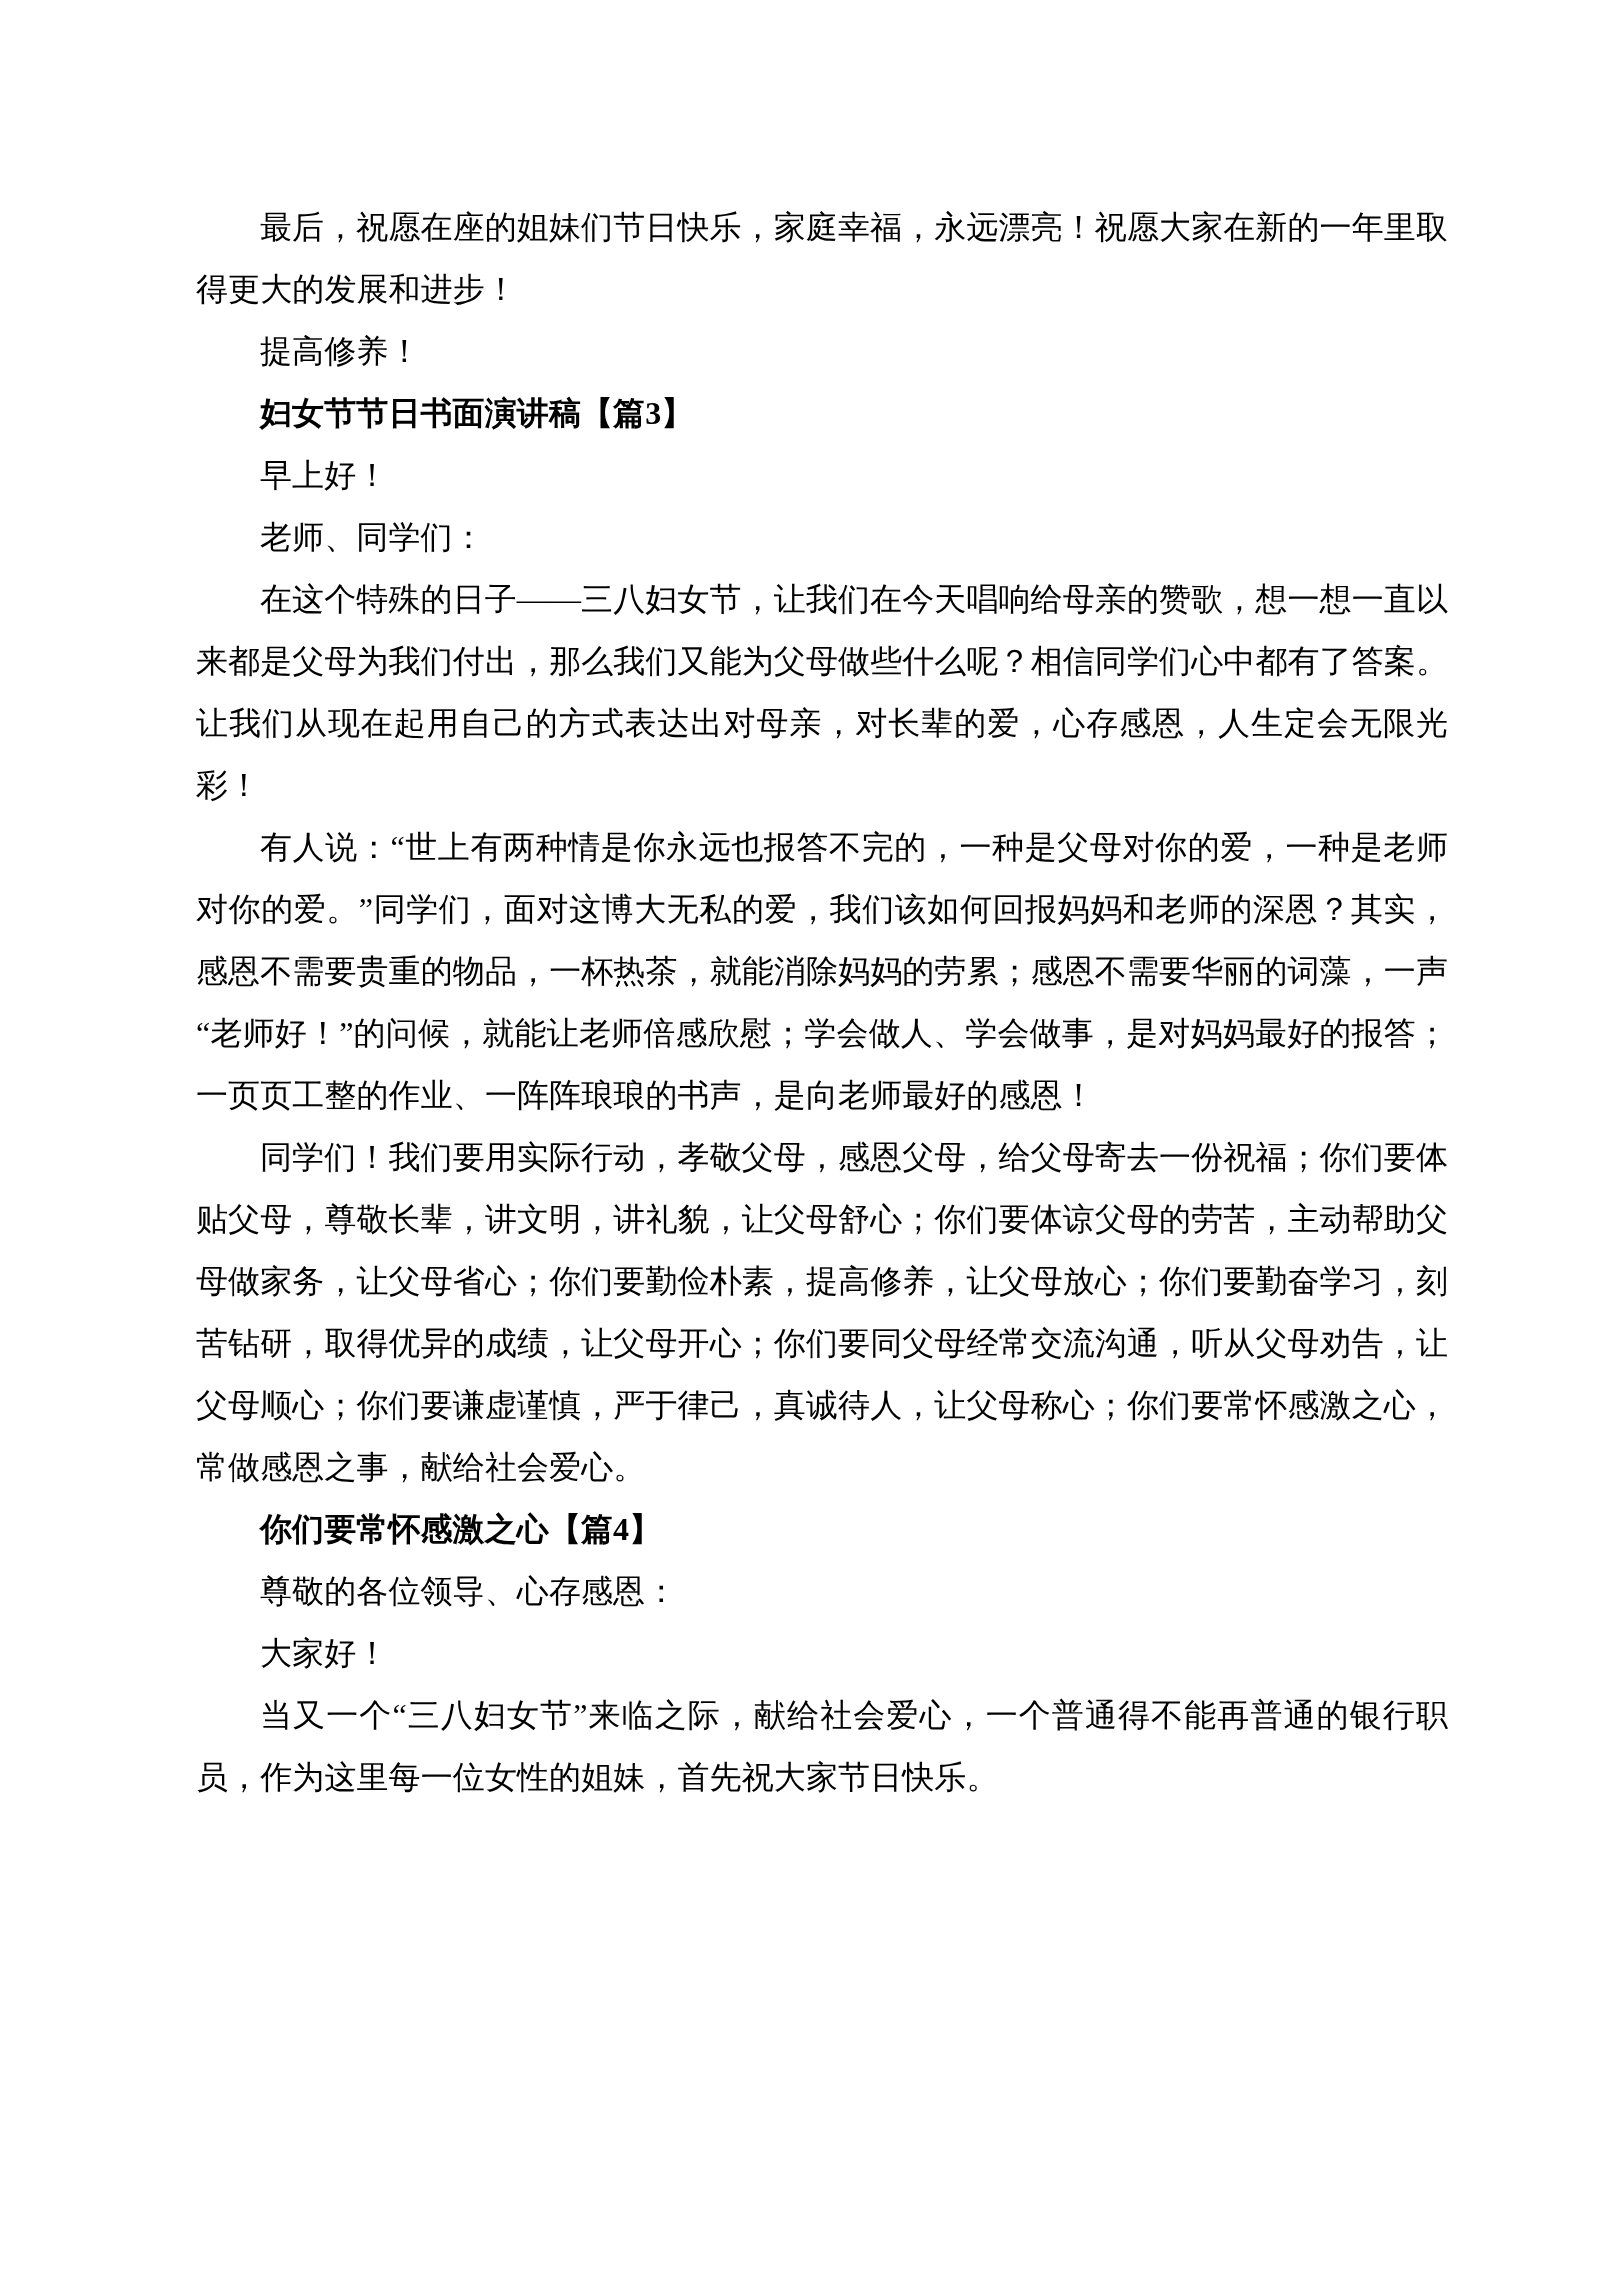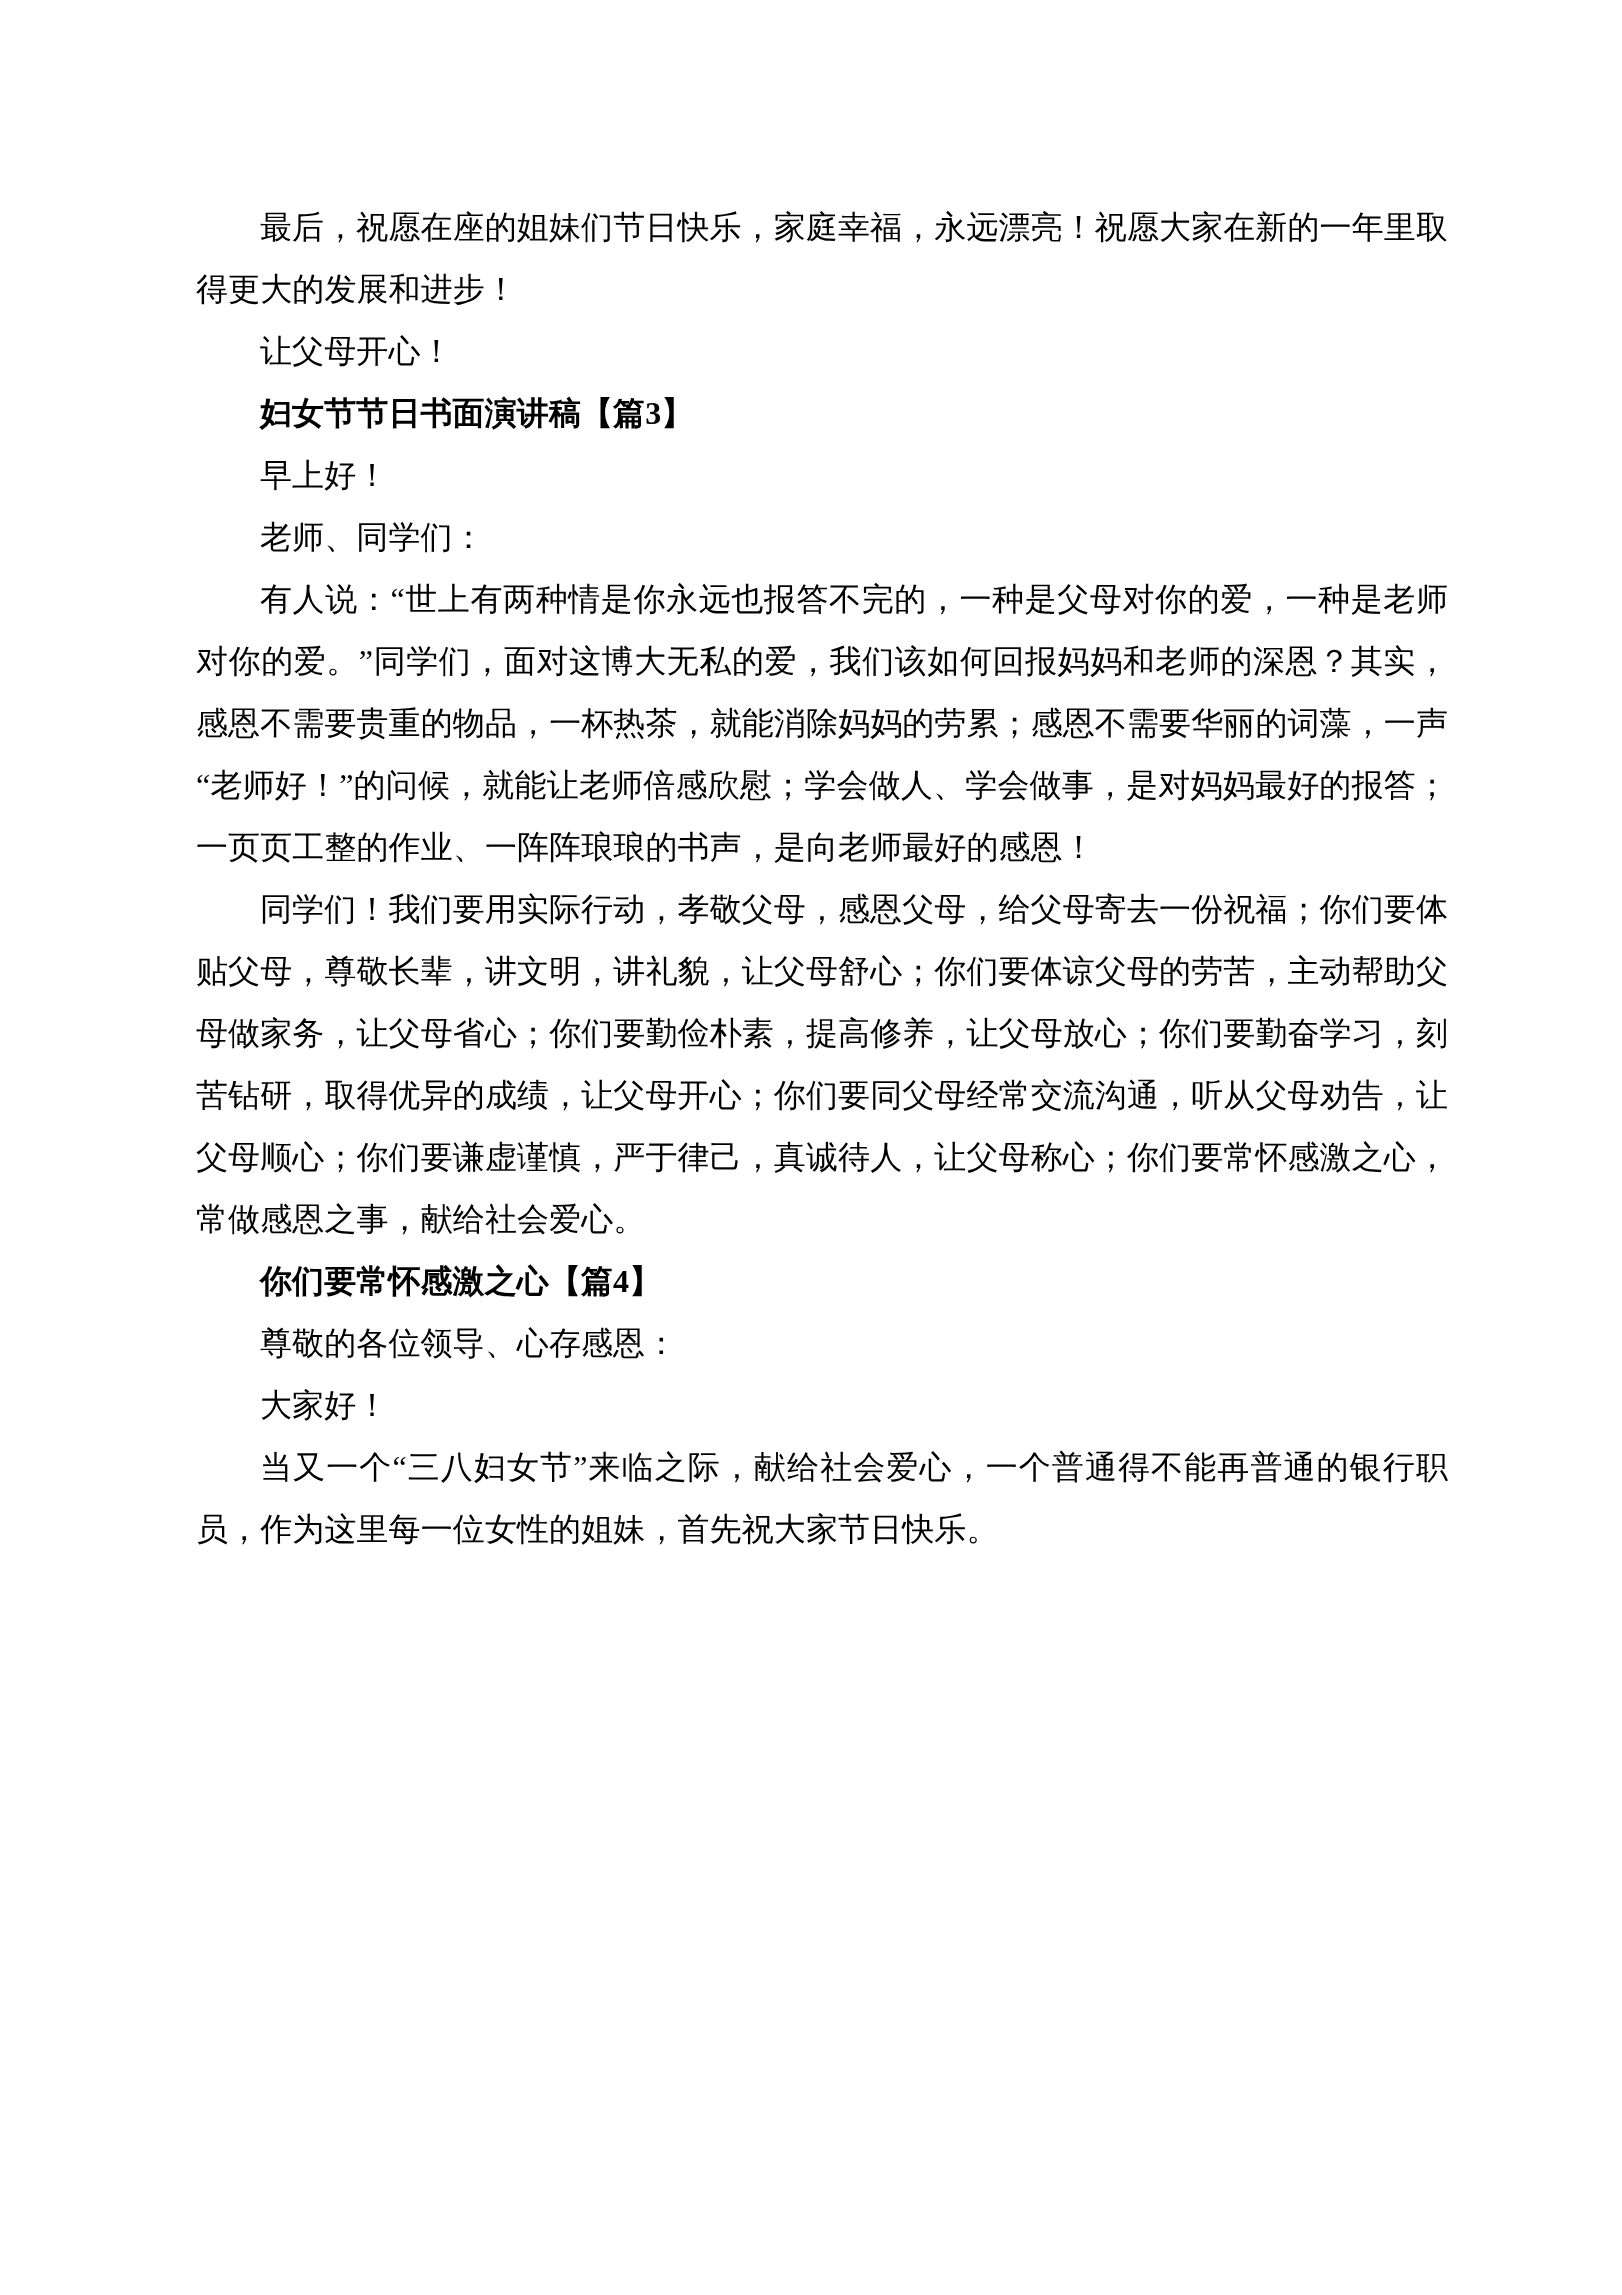--- a/index.html
+++ b/index.html
@@ -40,24 +40,25 @@
     font-weight: bold;
   }
 </style>
 </head>
 <body>
 
 <div class="page">
   <div class="doc">
 
     <p class="para">最后，祝愿在座的姐妹们节日快乐，家庭幸福，永远漂亮！祝愿大家在新的一年里取得更大的发展和进步！</p>
-    <p class="para">让父母开心！</p>
+    <p class="para">提高修养！</p>
     <p class="heading">妇女节节日书面演讲稿【篇3】</p>
     <p class="para">早上好！</p>
     <p class="para">老师、同学们：</p>
+    <p class="para">在这个特殊的日子——三八妇女节，让我们在今天唱响给母亲的赞歌，想一想一直以来都是父母为我们付出，那么我们又能为父母做些什么呢？相信同学们心中都有了答案。让我们从现在起用自己的方式表达出对母亲，对长辈的爱，心存感恩，人生定会无限光彩！</p>
     <p class="para">有人说：“世上有两种情是你永远也报答不完的，一种是父母对你的爱，一种是老师对你的爱。”同学们，面对这博大无私的爱，我们该如何回报妈妈和老师的深恩？其实，感恩不需要贵重的物品，一杯热茶，就能消除妈妈的劳累；感恩不需要华丽的词藻，一声“老师好！”的问候，就能让老师倍感欣慰；学会做人、学会做事，是对妈妈最好的报答；一页页工整的作业、一阵阵琅琅的书声，是向老师最好的感恩！</p>
     <p class="para">同学们！我们要用实际行动，孝敬父母，感恩父母，给父母寄去一份祝福；你们要体贴父母，尊敬长辈，讲文明，讲礼貌，让父母舒心；你们要体谅父母的劳苦，主动帮助父母做家务，让父母省心；你们要勤俭朴素，提高修养，让父母放心；你们要勤奋学习，刻苦钻研，取得优异的成绩，让父母开心；你们要同父母经常交流沟通，听从父母劝告，让父母顺心；你们要谦虚谨慎，严于律己，真诚待人，让父母称心；你们要常怀感激之心，常做感恩之事，献给社会爱心。</p>
     <p class="heading">你们要常怀感激之心【篇4】</p>
     <p class="para">尊敬的各位领导、心存感恩：</p>
     <p class="para">大家好！</p>
     <p class="para">当又一个“三八妇女节”来临之际，献给社会爱心，一个普通得不能再普通的银行职员，作为这里每一位女性的姐妹，首先祝大家节日快乐。</p>
 
   </div>
 </div>
 

